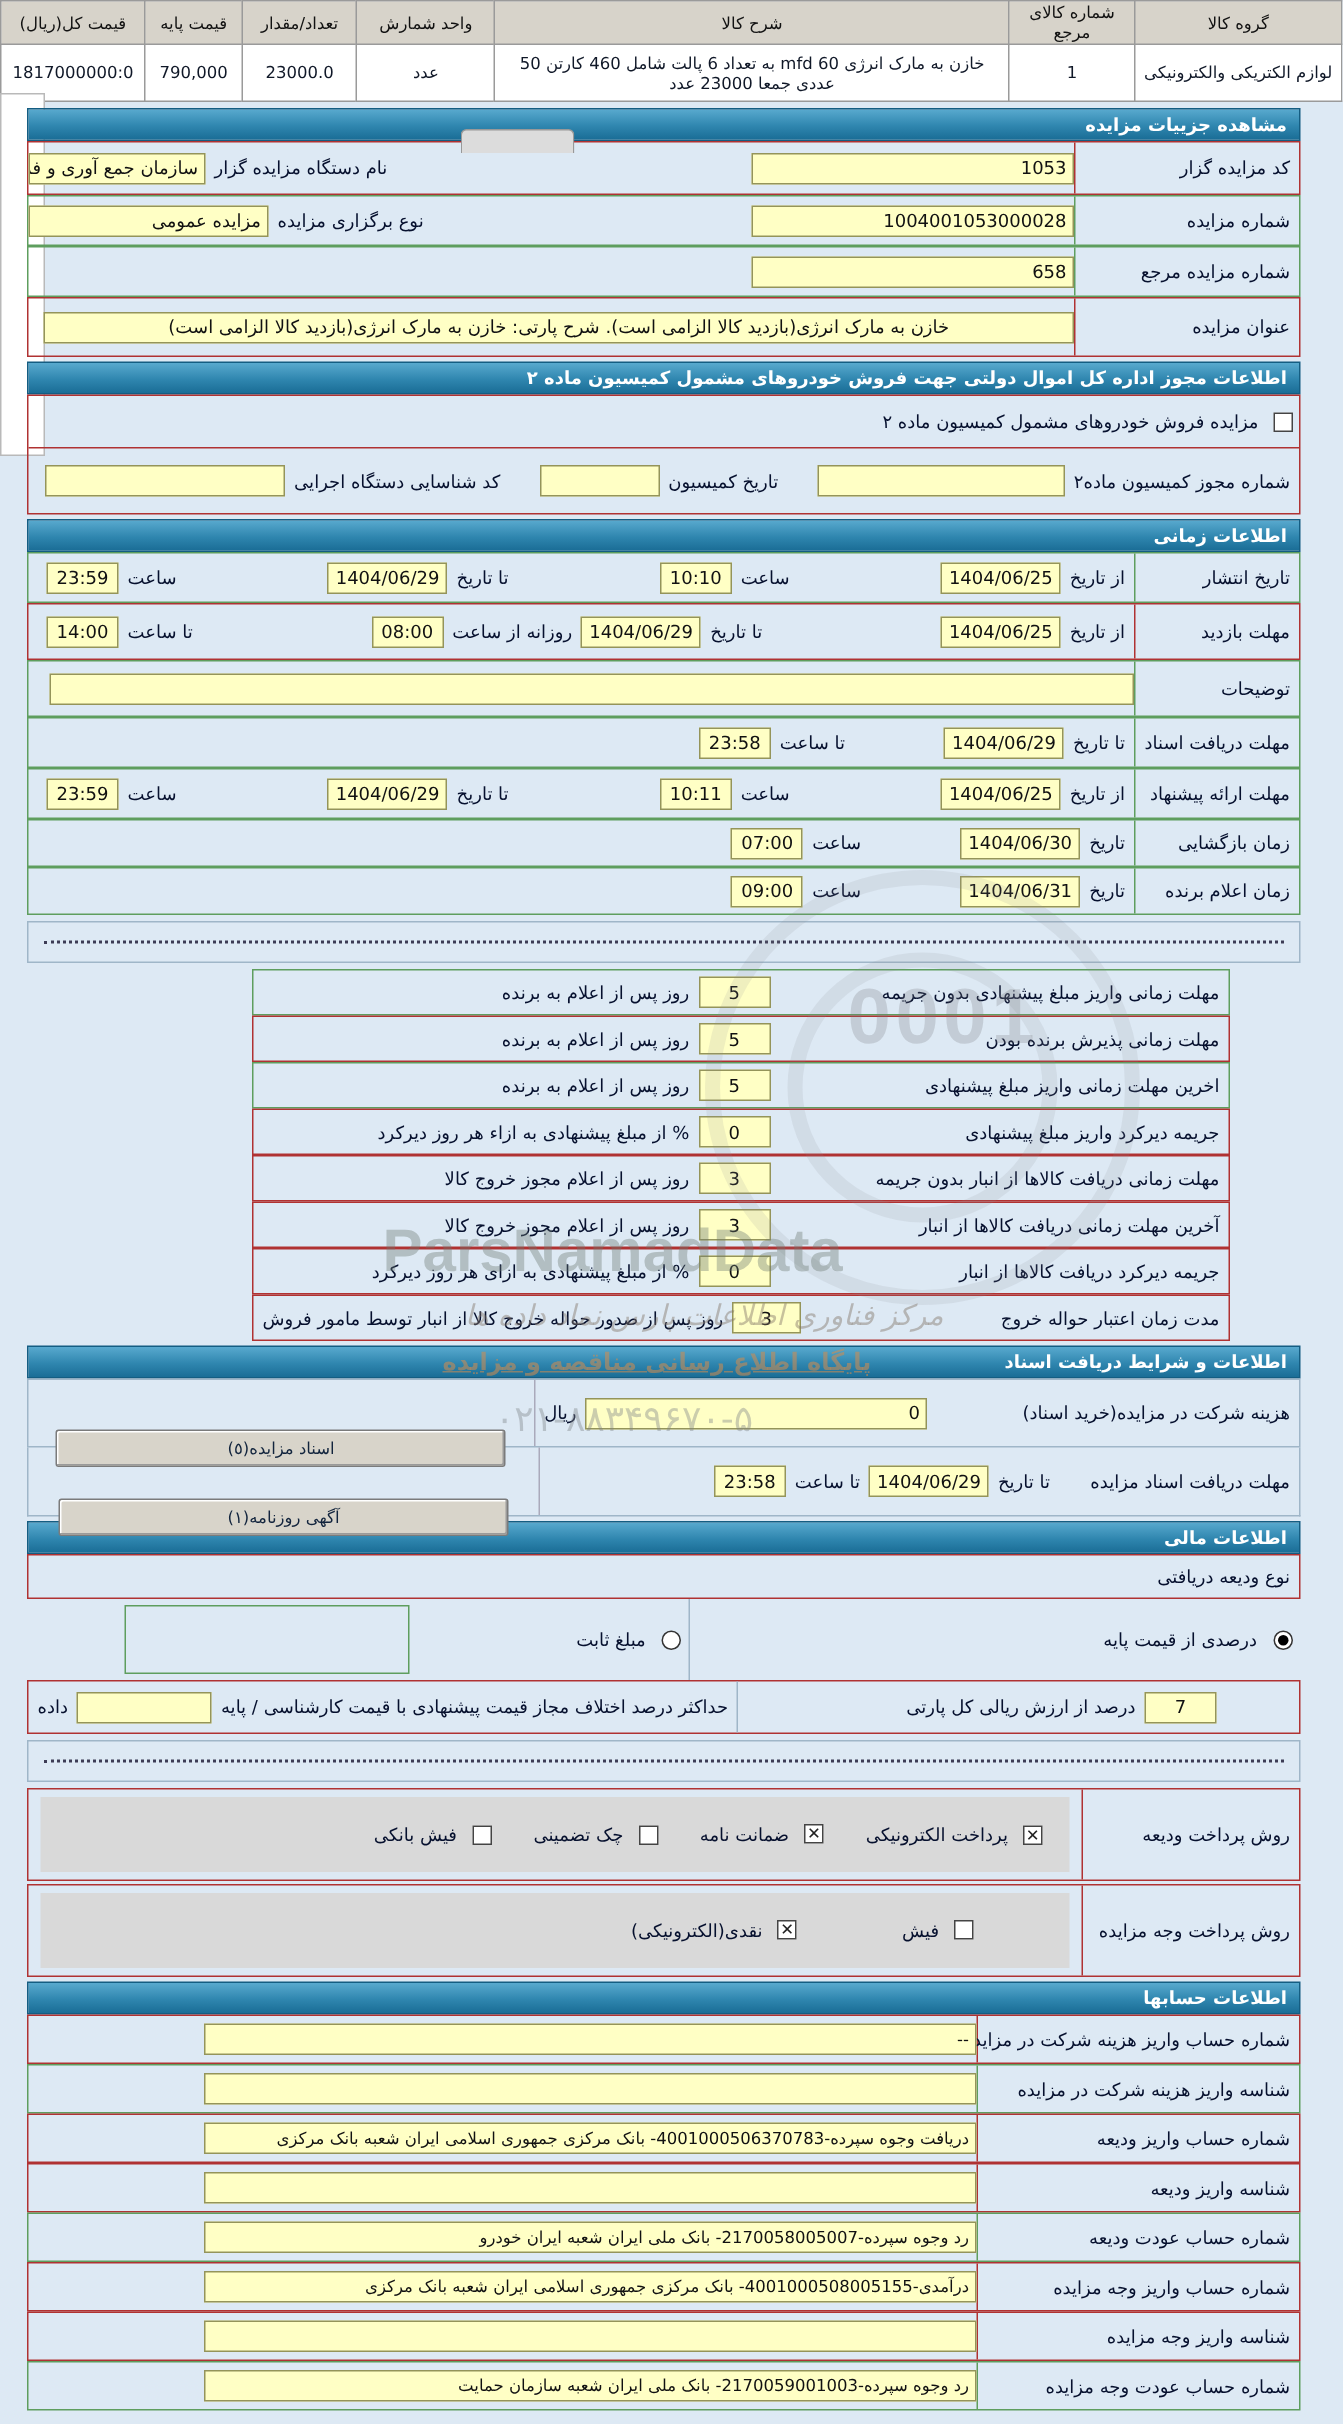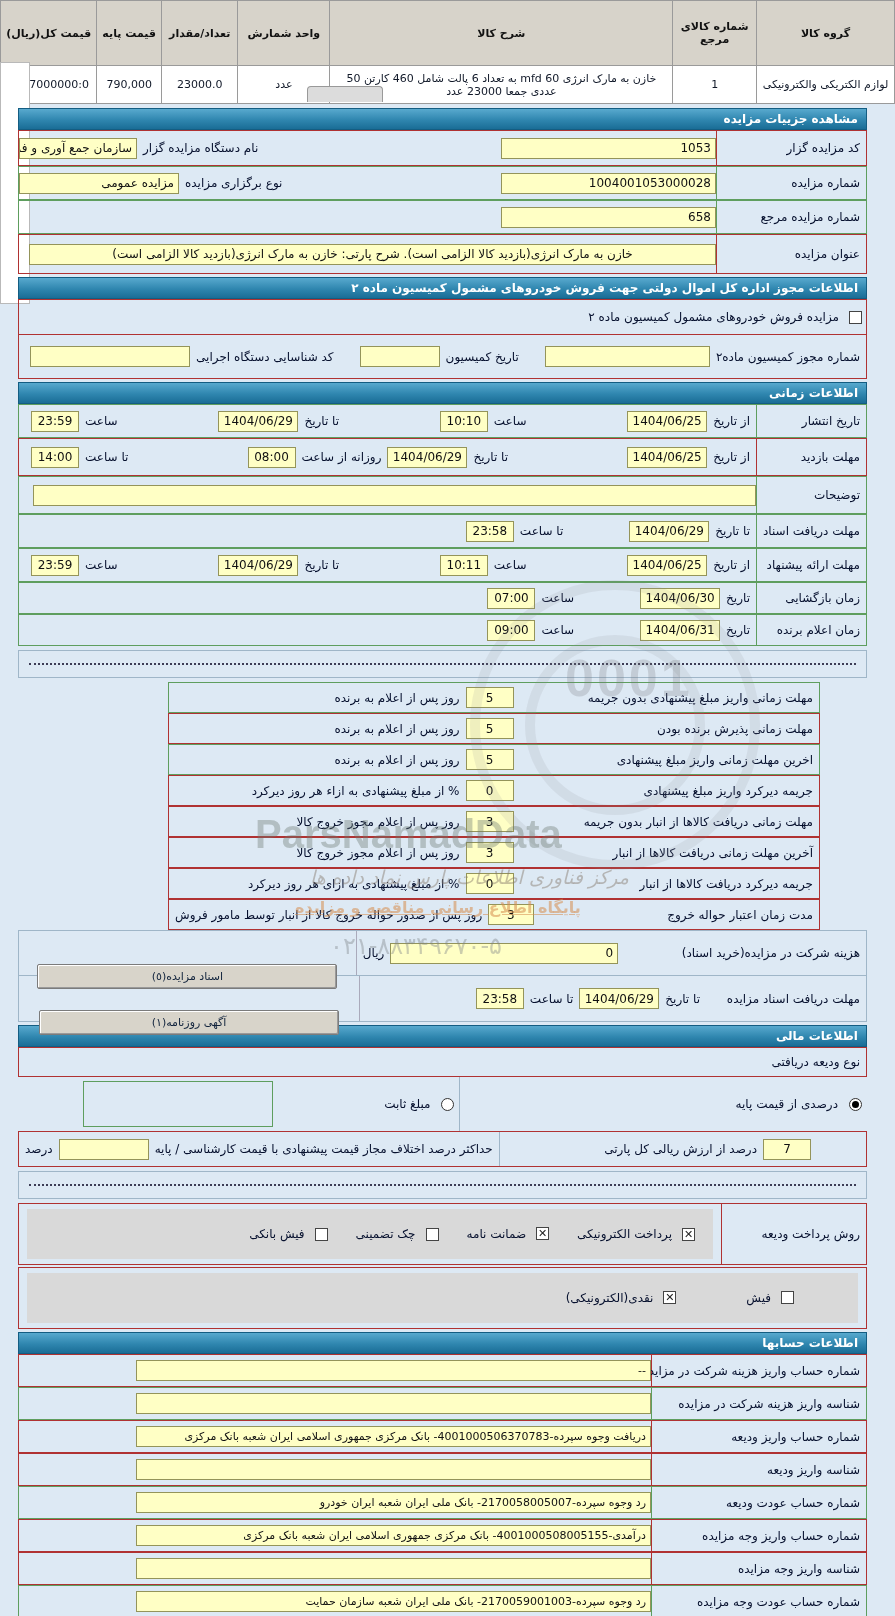--- a/index.html
+++ b/index.html
@@ -5,22 +5,22 @@
   * { box-sizing: border-box; margin: 0; padding: 0; }
   html,body { width:895px; }
   body {
     height:1616px; overflow:hidden; position:relative;
     background:#dde9f4;
     font-family:"DejaVu Sans", sans-serif;
     font-size:12px; color:#101828; direction:rtl;
   }
   
   table.ptable { width:895px; border-collapse:collapse; background:#fff; table-layout:fixed; }
-  .ptable th { background:#d7d3ca; border:1px solid #9a9a9a; font-size:11px; font-weight:bold;
-               height:24px; padding:19px 2px; color:#111; }
+  .ptable th { background:#d7d3ca; border:1px solid #9a9a9a; font-size:11px; font-weight:normal;
+               height:24px; padding:1px 2px; color:#111; }
   .ptable td { border:1px solid #9a9a9a; font-size:11px; height:38px; padding:2px 4px;
                text-align:center; background:#fff; }
   
   .content { margin:4px 28px 0 18px; position:relative; }
   .sec-h { height:22px; margin-top:3px; padding:3px 8px 0;
            background:linear-gradient(180deg,#58a9ce 0%,#2f86af 55%,#1a6d96 100%);
            border:1px solid #145d82; color:#fff; font-weight:bold; font-size:12px; }
   .row { display:flex; align-items:center; direction:rtl; background:transparent; }
   .b-red   { border:1px solid #b03232; }
   .b-green { border:1px solid #5e9e5e; }
@@ -274,20 +274,21 @@
       <div class="inp w-time ctr">0</div>
       <div class="lbl">% از مبلغ پیشنهادی به ازای هر روز دیرکرد</div>
     </div>
     <div class="row b-red" style="height:31px">
       <div class="lbl" style="width:47%">مدت زمان اعتبار حواله خروج</div>
       <div class="inp w-time ctr">3</div>
       <div class="lbl">روز پس از صدور حواله خروج کالا از انبار توسط مامور فروش</div>
     </div>
   </div>
 
+  <div class="sec-h">اطلاعات و شرایط دریافت اسناد</div>
 
   <div class="row b-soft" style="height:46px">
     <div class="lbl" style="width:250px">هزینه شرکت در مزایده(خرید اسناد)</div>
     <div class="inp" style="width:230px">0</div>
     <div class="lbl">ریال</div>
     <div class="flex1" style="align-self:stretch;border-left:1px solid #aab;"></div>
     <div style="width:340px;display:flex;justify-content:center">
       <div class="btn">اسناد مزایده(٥)</div>
     </div>
   </div>
@@ -321,21 +322,21 @@
     </div>
     <div class="b-green" style="width:190px;height:46px"></div>
   </div>
 
   <div class="row b-red" style="height:36px">
     <div class="inp w-time ctr" style="margin-right:55px">7</div>
     <div class="lbl">درصد از ارزش ریالی کل پارتی</div>
     <div class="flex1" style="align-self:stretch;border-left:1px solid #9fb6c8;"></div>
     <div class="lbl">حداکثر درصد اختلاف مجاز قیمت پیشنهادی با قیمت کارشناسی / پایه</div>
     <div class="inp" style="width:90px"></div>
-    <div class="lbl">درصد</div>
+    <div class="lbl">داده</div>
   </div>
 
   <div class="dashrow">
       <div></div>
     </div>
 
   <div class="row b-red" style="height:62px;margin-top:4px">
     <div class="lbl rowhead" style="width:145px">روش پرداخت ودیعه</div>
     <div class="graybox" style="height:50px;flex:1;margin:0 8px;justify-content:flex-start;gap:18px">
       <span style="display:inline-flex;align-items:center">
@@ -351,20 +352,21 @@
         <span class="lbl">چک تضمینی</span>
       </span>
       <span style="display:inline-flex;align-items:center">
         <span class="cb"></span>
         <span class="lbl">فیش بانکی</span>
       </span>
     </div>
   </div>
 
   <div class="row b-red" style="height:62px;margin-top:2px">
+    <div class="lbl rowhead" style="width:145px">روش پرداخت وجه مزایده</div>
     <div class="graybox" style="height:50px;flex:1;margin:0 8px;justify-content:flex-start;gap:60px;padding-right:60px">
       <span style="display:inline-flex;align-items:flex-start">
         <span class="cb"></span>
         <span class="lbl">فیش</span>
       </span>
       <span style="display:inline-flex;align-items:flex-start">
         <span class="cb checked"></span>
         <span class="lbl">نقدی(الکترونیکی)</span>
       </span>
     </div>

